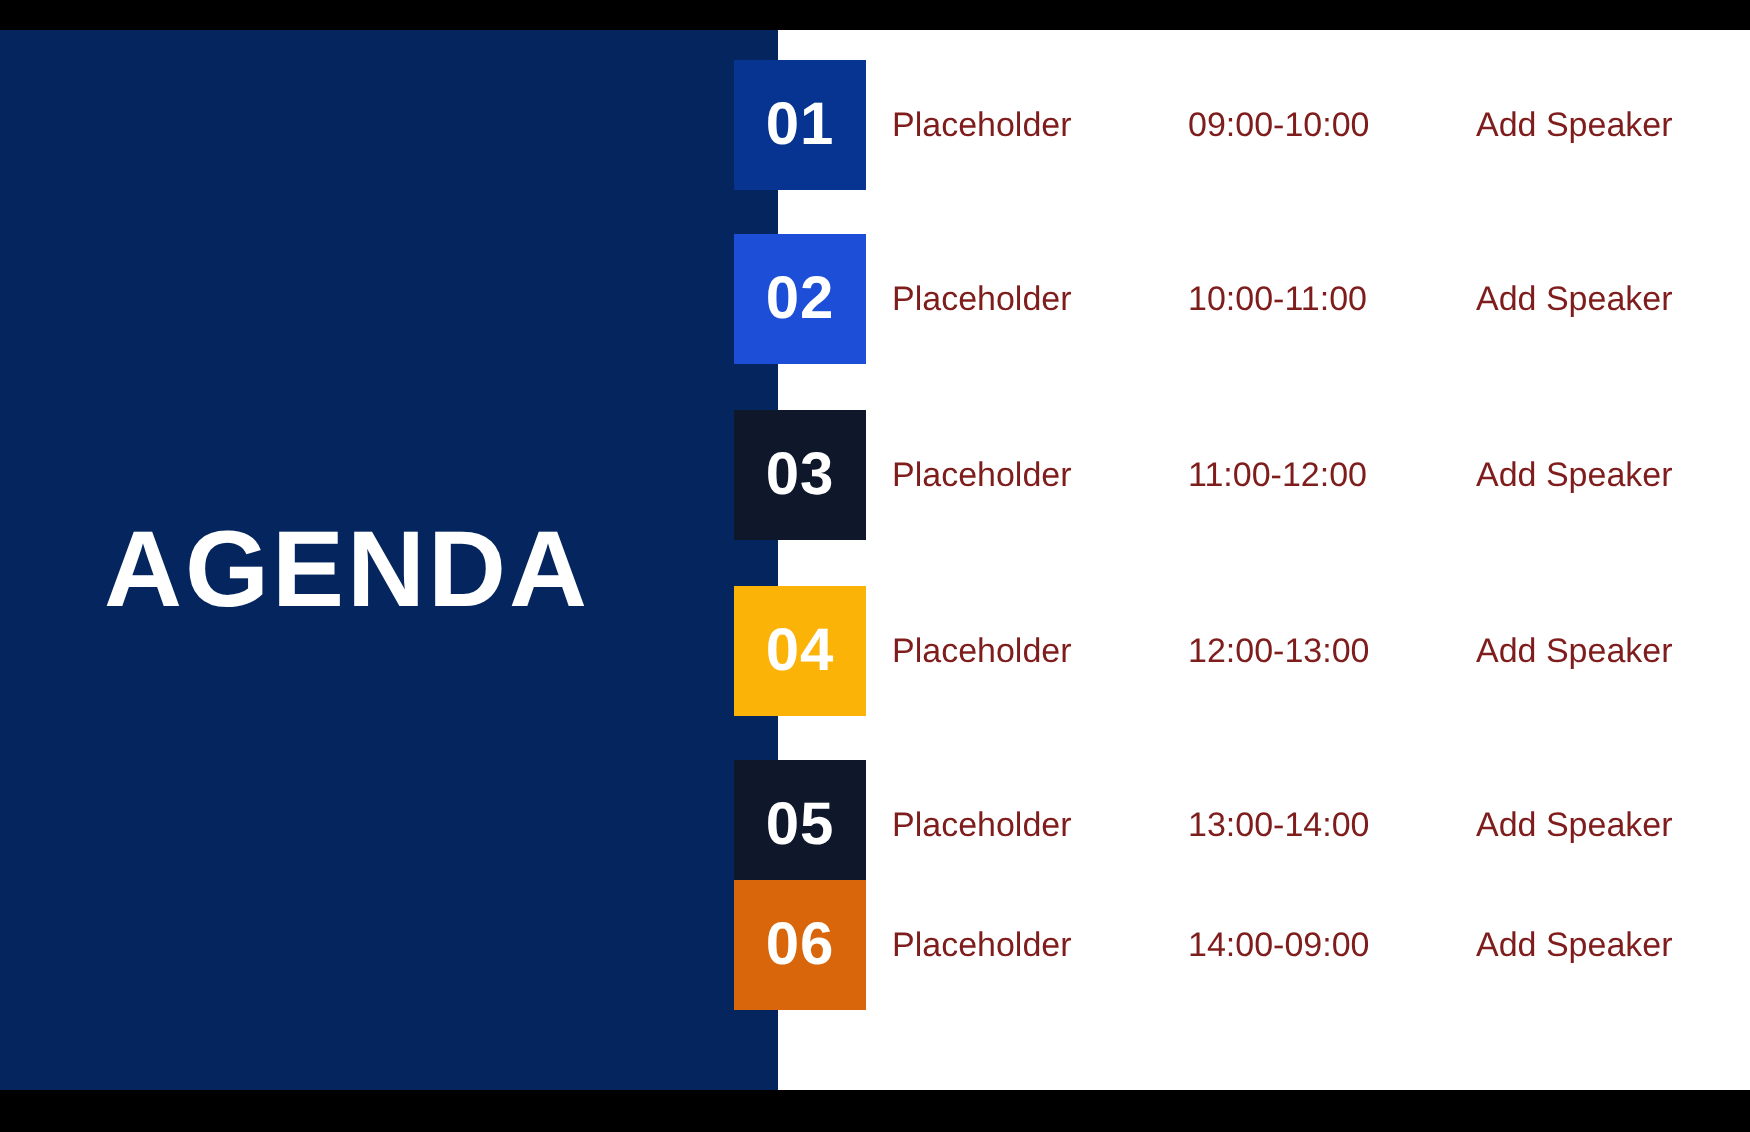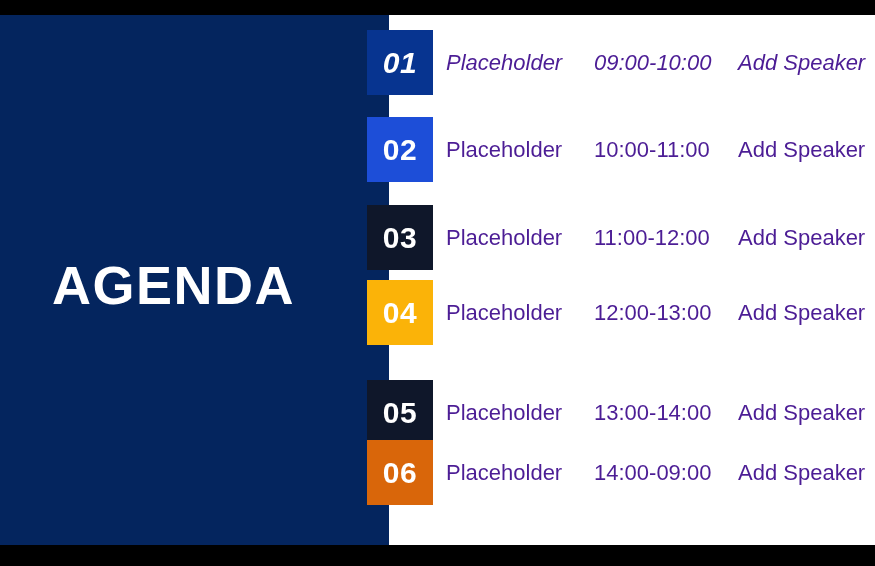--- a/index.html
+++ b/index.html
@@ -89,42 +89,42 @@
     color: #ffffff;
     letter-spacing: 0.5px;
     line-height: 1;
   }
   .cell {
     position: absolute;
     top: 0;
     height: 65px;
     display: flex;
     align-items: center;
-    font-size: 22px;
-    color: #4c1d95;
+    font-size: 17px;
+    color: #7f1d1d;
     white-space: nowrap;
   }
   .cell-title  { left: 79px; }
   .cell-time   { left: 227px; }
   .cell-speaker{ left: 371px; }
 </style>
 </head>
 <body>
 
 <div id="slide">
 
   <div class="bar-top" style="background: rgb(0, 0, 0);"></div>
 
   <div class="left-panel" style="background: rgb(4, 37, 94);">
   </div>
   <div class="slide-title">AGENDA</div>
 
   <div class="rows">
 
-    <div class="row" style="top:30px;font-style:italic;">
+    <div class="row" style="top:30px;">
       <div class="num-box" style="background: rgb(7, 52, 144);">
         <span>01</span>
       </div>
       <div class="cell cell-title">Placeholder</div>
       <div class="cell cell-time">09:00-10:00</div>
       <div class="cell cell-speaker">Add Speaker</div>
     </div>
 
     <div class="row" style="top:117px;">
       <div class="num-box" style="background: #1d4ed8;">
@@ -137,21 +137,21 @@
 
     <div class="row" style="top:205px;">
       <div class="num-box" style="background: #0f172a;">
         <span>03</span>
       </div>
       <div class="cell cell-title">Placeholder</div>
       <div class="cell cell-time">11:00-12:00</div>
       <div class="cell cell-speaker">Add Speaker</div>
     </div>
 
-    <div class="row" style="top:280px;">
+    <div class="row" style="top:293px;">
       <div class="num-box" style="background: rgb(251, 179, 8);">
         <span>04</span>
       </div>
       <div class="cell cell-title">Placeholder</div>
       <div class="cell cell-time">12:00-13:00</div>
       <div class="cell cell-speaker">Add Speaker</div>
     </div>
 
     <div class="row" style="top:380px;">
       <div class="num-box" style="background: #0f172a; text-align: right;">

